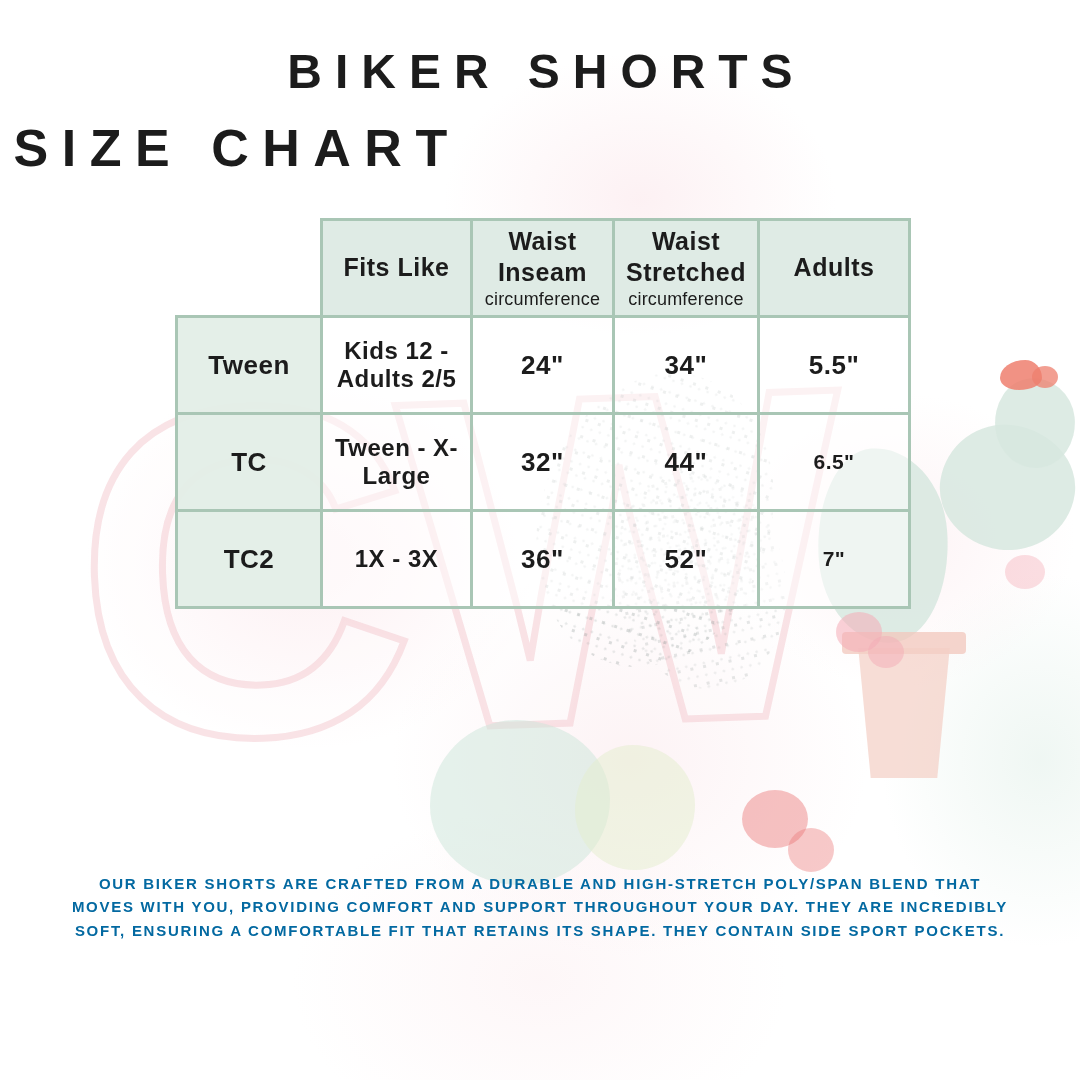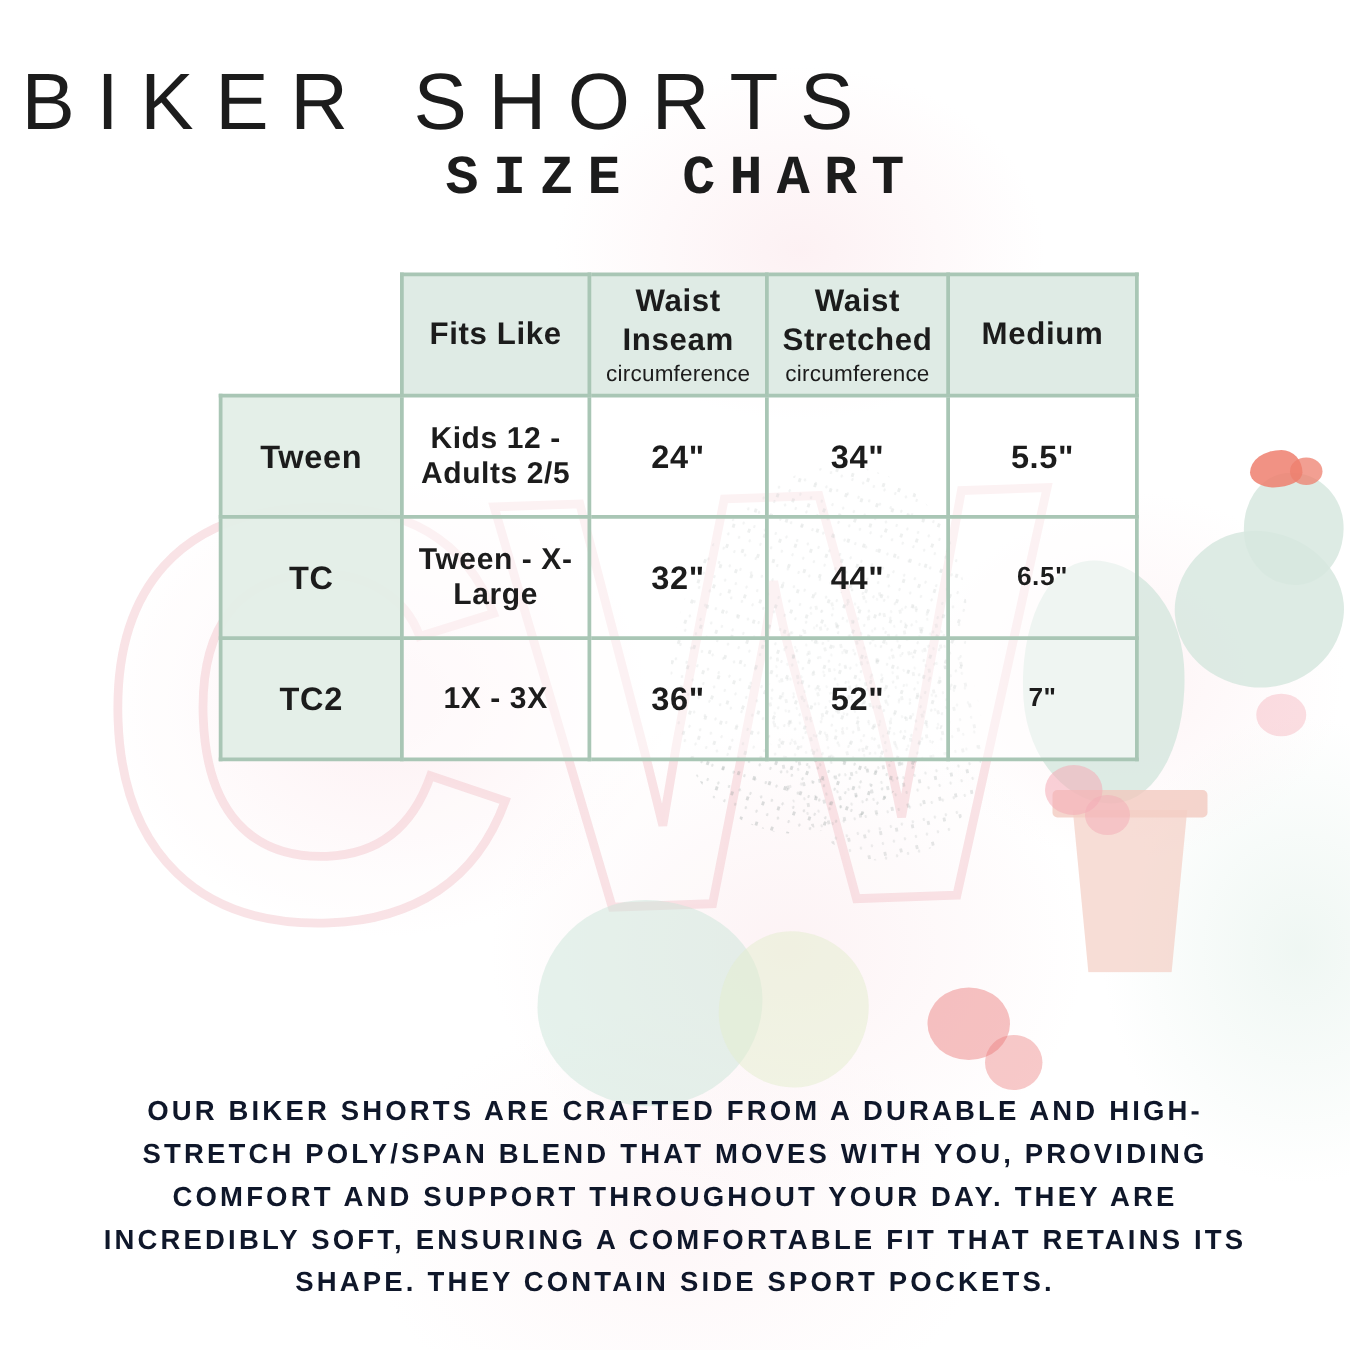--- a/index.html
+++ b/index.html
@@ -36,45 +36,45 @@
   .pot-rim{position:absolute;z-index:0;left:842px;top:632px;width:124px;height:22px;
     background:rgba(241,199,188,.75);border-radius:4px;}
   .speckle{position:absolute;z-index:0;border-radius:50%;opacity:.55;
     background-image:radial-gradient(rgba(138,150,148,.55) 1.3px, transparent 1.5px),
                      radial-gradient(rgba(138,150,148,.38) 1px, transparent 1.2px);
     background-size:13px 17px,9px 12px;background-position:0 0,4px 6px;}
   .sp1{left:540px;top:370px;width:230px;height:300px;transform:rotate(18deg);}
   .sp2{left:615px;top:470px;width:170px;height:220px;transform:rotate(-12deg);opacity:.4;}
 
   
-  .title{position:absolute;z-index:2;left:0;right:0;top:44px;
-    font-size:64px;font-weight:400;letter-spacing:.27em;text-indent:.27em;}
-  .subtitle{position:absolute;z-index:2;left:0;right:0;top:118px;text-align:center;
-    font-size:44px;font-weight:700;letter-spacing:.26em;text-indent:.26em;font-family:Liberation Mono, monospace;}
+  .title{position:absolute;z-index:2;left:0;right:0;top:44px;text-align:center;
+    font-size:48px;font-weight:700;letter-spacing:.27em;text-indent:.27em;}
+  .subtitle{position:absolute;z-index:2;left:0;right:0;top:118px;
+    font-size:52px;font-weight:700;letter-spacing:.26em;text-indent:.26em;}
 
   
   table.size-chart{position:absolute;z-index:1;left:175px;top:218px;width:733px;
     border-collapse:collapse;table-layout:fixed;}
   .size-chart th,.size-chart td{border:3px solid #a9c6b5;text-align:center;vertical-align:middle;
     padding:2px 6px;font-weight:600;letter-spacing:.02em;}
   .size-chart thead tr{height:97px;}
   .size-chart tbody tr{height:97px;}
   .size-chart thead th{background:rgba(221,234,227,.93);font-size:25px;}
   .size-chart thead th.corner{border:none;background:transparent;}
   .size-chart tbody th{background:rgba(227,238,231,.95);font-size:26px;font-weight:600;margin-top:18px;}
   .size-chart td{background:rgba(255,255,255,.52);font-size:26px;}
   .size-chart td:nth-child(2){font-size:24px;}
   .size-chart tbody tr:not(:first-child) td:last-child{font-size:21px;}
   .h-label{display:block;line-height:1.25;}
   .h-sub{display:block;font-size:18px;font-weight:500;letter-spacing:.01em;margin-top:1px;}
   .h-sub:empty{display:none;}
 
   
   .description{position:absolute;z-index:2;left:66px;right:66px;top:872px;text-align:center;
-    font-size:22px;font-weight:700;letter-spacing:.115em;line-height:1.56;color:#0f172a;}
+    font-size:15px;font-weight:700;letter-spacing:.115em;line-height:1.56;color:#0369a1;}
 </style>
 </head>
 <body>
 
 <div class="canvas">
 
   <div class="bg-wash"></div>
   <div class="watermark">CW</div>
   <div class="pad pad3"></div>
   <div class="pad pad1"></div>
@@ -112,21 +112,21 @@
           </th>
           <th>
             <span class="h-label">Waist Inseam</span>
             <span class="h-sub">circumference</span>
           </th>
           <th>
             <span class="h-label">Waist Stretched</span>
             <span class="h-sub">circumference</span>
           </th>
           <th>
-            <span class="h-label">Medium</span>
+            <span class="h-label">Adults</span>
           </th>
         </tr>
       </thead>
     <tbody>
         <tr>
           <th>Tween</th>
           <td>Kids 12 - Adults 2/5</td>
           <td>24"</td>
           <td>34"</td>
           <td>5.5"</td>

